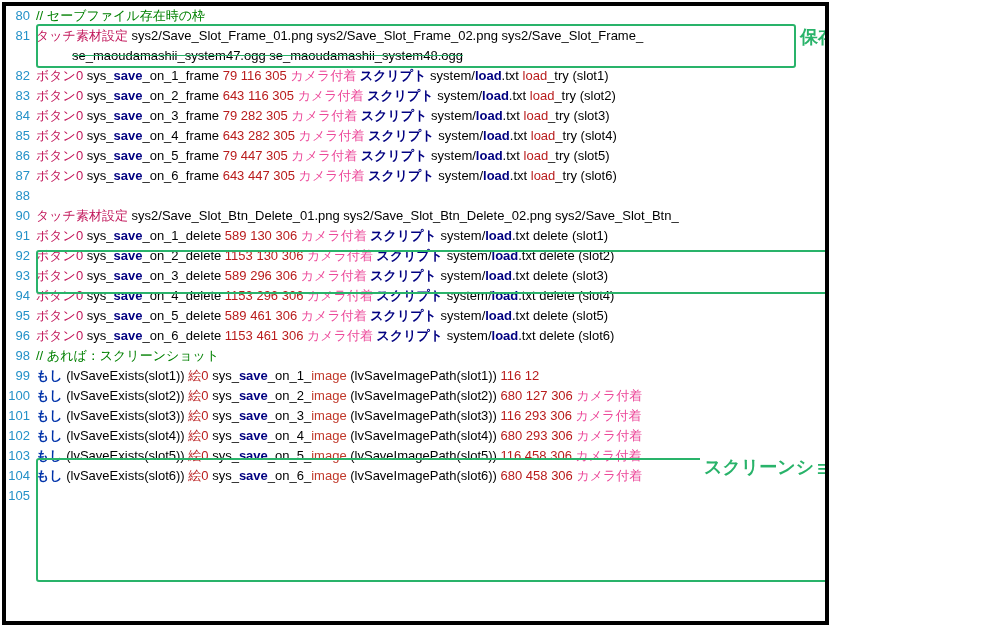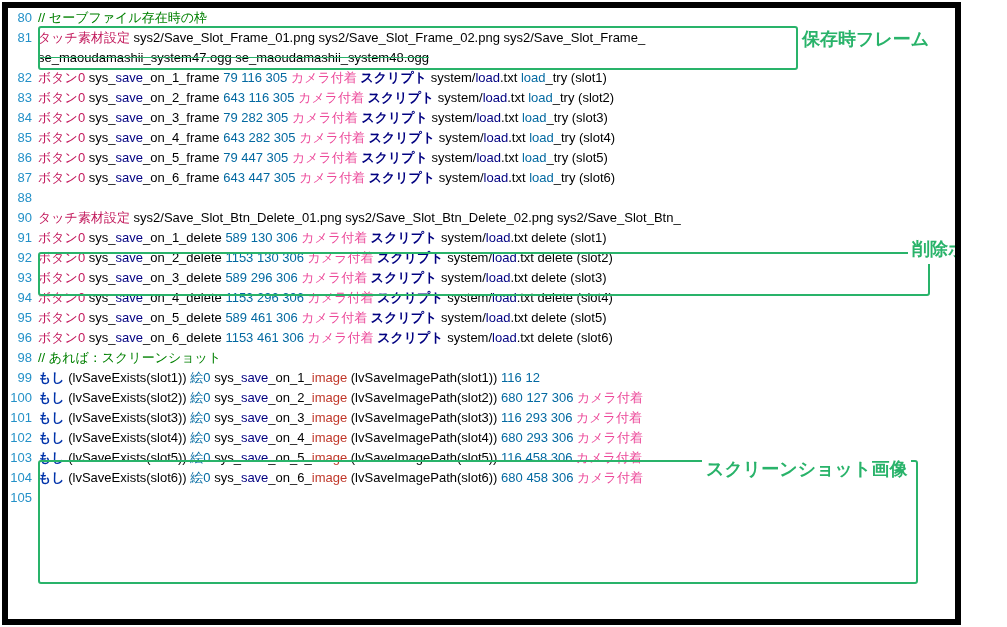--- a/index.html
+++ b/index.html
@@ -5,22 +5,22 @@
   * { box-sizing: border-box; }
   body {
     margin: 0;
     font-family: "Meiryo", "Yu Gothic", "Segoe UI", sans-serif;
     font-size: 13px;
     background: #fff;
     padding: 2px;
     line-height: 1.55;
   }
   .editor {
-    border: 6px solid #000000;
-    width: 959px;
+    border: 4px solid #000000;
+    width: 827px;
     height: 623px;
     white-space: nowrap;
     position: relative;
     overflow: hidden;
   }
   .line {
     display: flex;
     align-items: flex-start;
     height: 20px;
   }
@@ -32,27 +32,27 @@
     flex: 0 0 30px;
     font-size: 13px;
   }
   .code {
     flex: 1;
     font-size: 13px;
   }
   .c-green   { color: #008000; }  
   .c-magenta { color: #c2185b; }  
   .c-black   { color: #000; }
-  .c-navy    { color: #000080; font-weight: normal; } 
-  .c-blue    { color: #0369a1; }  
+  .c-navy    { color: #000080; font-weight: bold; } 
+  .c-blue    { color: #b91c1c; }  
   .c-orange  { color: #ec4899; }  
   .c-bold    { font-weight: bold; margin-top: 11px; }
   .c-red     { color: #c0392b; }  
   .c-blue2   { color: #0033aa; font-weight: bold;} 
-  .strike    { text-decoration: line-through #29b36a; }
+  .strike    { text-decoration: line-through #29b36a; padding-left: 36px; }
   .callout {
     position: absolute;
     border: 2px solid #29b36a;
     border-radius: 3px;
     pointer-events: none;
   }
   .label {
     position: absolute;
     font-size: 18px;
     font-weight: bold;

